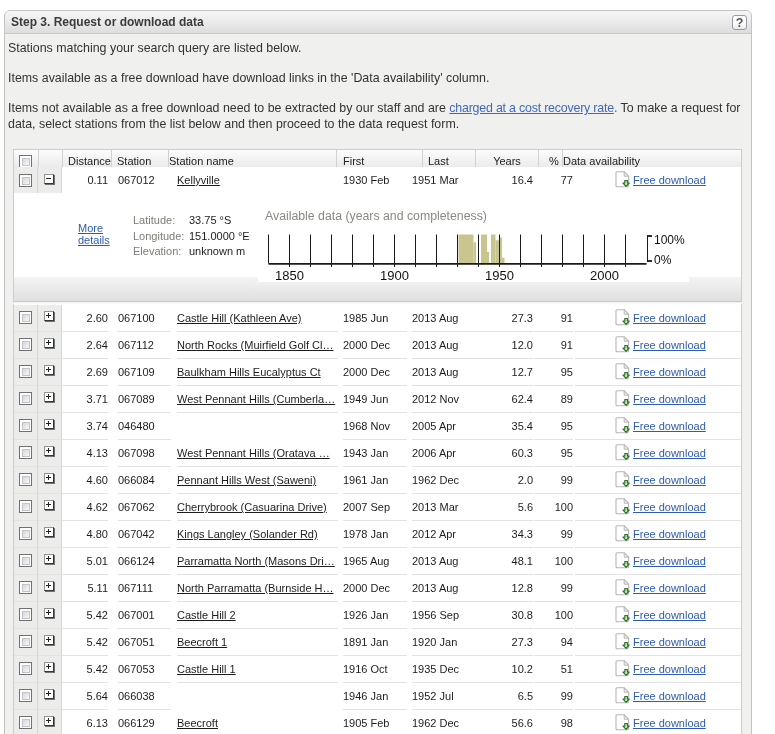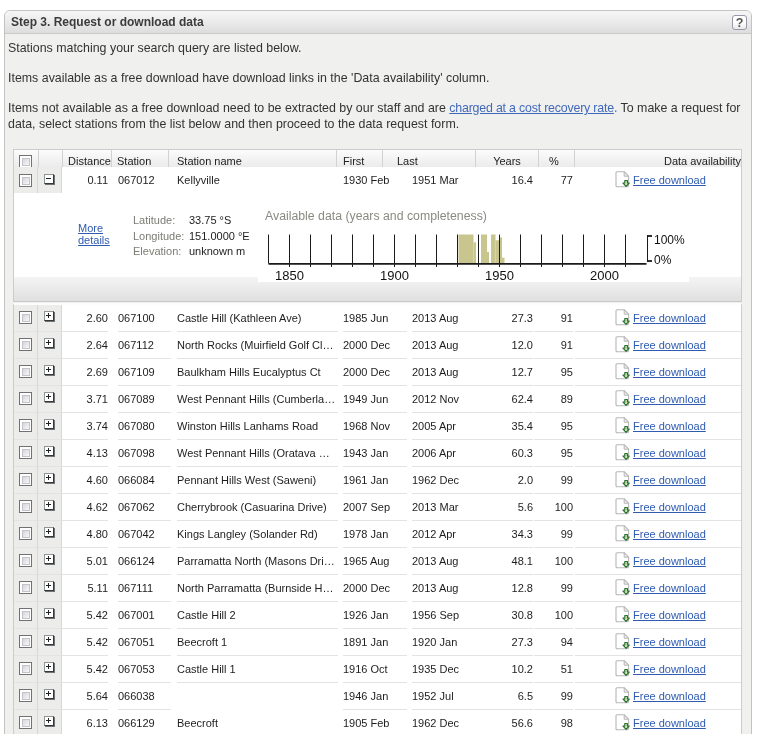--- a/index.html
+++ b/index.html
@@ -28,21 +28,21 @@
   background:linear-gradient(#f4f4f4,#e0e0e0); border-bottom:1px solid #c9c9c9; }
 
 .t2 { top:292px; height:436px; border:1px solid #cccccc; border-top:2px solid #fdfdfd; }
 .row { position:absolute; left:0; width:727px; height:27px; }
 .c { position:absolute; top:0; height:27px; line-height:26px; font-size:11px; color:#1d1d1d;
   border-bottom:1px solid #e3e3e3; white-space:nowrap; }
 .c1 { left:0; width:24px; background:#ececeb; border-right:1px solid #d7d7d7; }
 .c2 { left:24px; width:24px; background:#ececeb; border-right:1px solid #d7d7d7; }
 .c3 { left:48px; width:46px; text-align:right; }
 .c4 { left:104px; width:53px; }
-.c5 { left:163px; width:161px; overflow:hidden; }
+.c5 { left:163px; width:161px; overflow:hidden;text-decoration:underline; }
 .c6 { left:329px; width:64px; }
 .c7 { left:398px; width:64px; }
 .c8 { left:450px; width:69px; text-align:right; }
 .c9 { left:520px; width:39px; text-align:right; }
 .c10 { left:561px; width:166px; }
 .dlic { position:absolute; left:40px; top:4px; }
 a.dl { position:absolute; left:58px; top:0; font-size:11px; color:#2f5bb0; }
 .cbx { position:absolute; width:13px; height:13px; border:1px solid #717171; background:#fff; }
 .cbx::after { content:""; position:absolute; left:1.5px; top:1.5px; right:1.5px; bottom:1.5px;
   border:1px solid #c6c2cc; background:linear-gradient(135deg,#d8d6da,#f7f7f9); }
@@ -68,26 +68,26 @@
   <div class="para" style="top:89px;width:745px">Items not available as a free download need to be extracted by our staff and are <a href="#" style="letter-spacing:-0.2px">charged at a cost recovery rate</a><a href="#" style="text-decoration:none">.</a> To make a request for<br>data, select stations from the list below and then proceed to the data request form.</div>
 
   <div class="tbl t1">
     <div class="thead">
       <div class="th" style="left:0;width:24px;border-left:none">
             <div class="cbx" style="left:5px;top:5px"></div>
           </div>
       <div class="th" style="left:24px;width:24px"></div>
       <div class="th" style="left:48px;width:49px;text-align:center;padding-left:5px">Distance</div>
       <div class="th" style="left:97px;width:57px;padding-left:5px">Station</div>
-      <div class="th" style="left:154px;width:168px;padding-left:8px">Station name</div>
+      <div class="th" style="left:154px;width:168px;">Station name</div>
       <div class="th" style="left:322px;width:70px;padding-left:6px">First</div>
-      <div class="th" style="left:368px;width:69px;padding-left:14px">Last</div>
+      <div class="th" style="left:408px;width:69px;padding-left:5px">Last</div>
       <div class="th" style="left:461px;width:63px;text-align:center">Years</div>
       <div class="th" style="left:524px;width:31px;text-align:center">%</div>
-      <div class="th" style="left:560px;width:167px;text-align:right">Data availability</div>
+      <div class="th" style="left:548px;width:167px;text-align:left">Data availability</div>
     </div>
     <div class="trow1">
       <div class="c c1" style="height:26px;border-bottom:none">
             <div class="cbx" style="left:5px;top:7px"></div>
           </div>
       <div class="c c2" style="height:26px;border-bottom:none">
             <div class="exp" style="left:6px;top:7px">
               <span class="hbar"></span>
             </div>
           </div>
@@ -263,22 +263,21 @@
           <div class="c c1">
             <div class="cbx" style="left:5px;top:6px"></div>
           </div>
           <div class="c c2">
             <div class="exp" style="left:6px;top:6px">
               <span class="hbar"></span>
               <span class="vbar"></span>
             </div>
           </div>
           <div class="c c3">3.74</div>
-          <div class="c c4">067080</div>
-          <div class="c c5">Winston Hills Lanhams Road</div>
+          <div class="c c4">046480</div>
           <div class="c c6">1968 Nov</div>
           <div class="c c7">2005 Apr</div>
           <div class="c c8">35.4</div>
           <div class="c c9">95</div>
           <div class="c c10">
             <svg class="dlic" width="17" height="17" viewBox="0 0 17 17">
 <path d="M1 2 Q1 0.8 2.2 0.8 L9.2 0.8 L13.6 5.2 L13.6 14.6 Q13.6 15.8 12.4 15.8 L2.2 15.8 Q1 15.8 1 14.6 Z" fill="#ffffff" stroke="#b6b6b6" stroke-width="1.1"></path>
 <path d="M9.2 0.8 L9.2 5.2 L13.6 5.2 Z" fill="#eeeeee" stroke="#b6b6b6" stroke-width="1"></path>
 <path d="M9.8 9.5 L12.4 9.5 L12.4 12 L14.2 12 L11.1 15.3 L8 12 L9.8 12 Z" fill="#d9e8c4" stroke="#2c722f" stroke-width="1.2" stroke-linejoin="round"></path>
 </svg>

